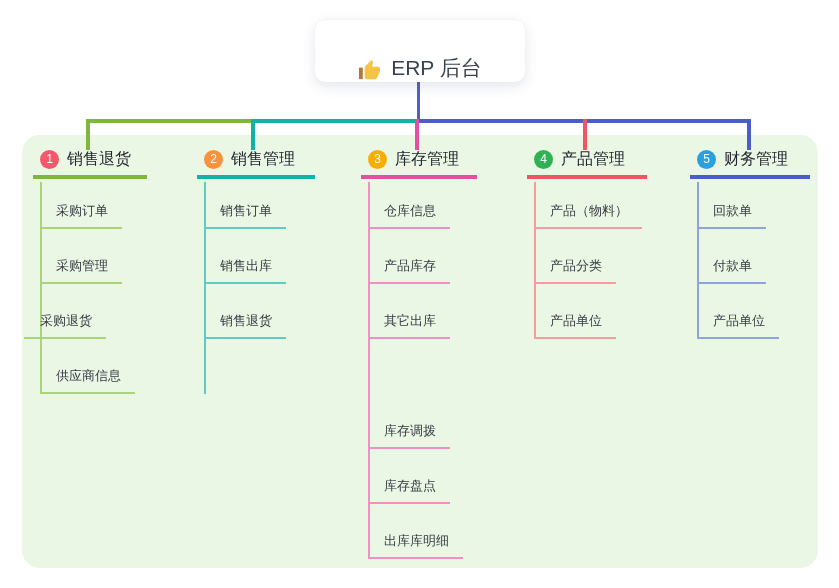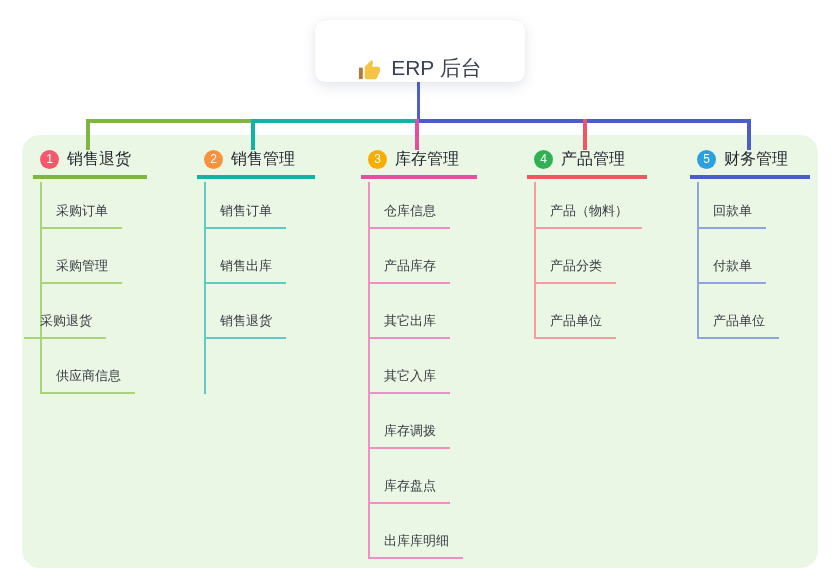--- a/index.html
+++ b/index.html
@@ -129,23 +129,20 @@
   </div>
   <div class="child br3-c" style="left:368px;top:256px">
       <span>产品库存</span>
     </div>
   <div class="child br3-c" style="left:368px;top:201px">
       <span>仓库信息</span>
     </div>
   <div class="child br3-c" style="left:368px;top:311px">
       <span>其它出库</span>
     </div>
-  <div class="child br3-c" style="left:368px;top:366px">
-      <span>其它入库</span>
-    </div>
   <div class="child br3-c" style="left:368px;top:421px">
       <span>库存调拨</span>
     </div>
   <div class="child br3-c" style="left:368px;top:476px">
       <span>库存盘点</span>
     </div>
   <div class="child br3-c" style="left:368px;top:531px">
       <span>出库库明细</span>
     </div>
 

